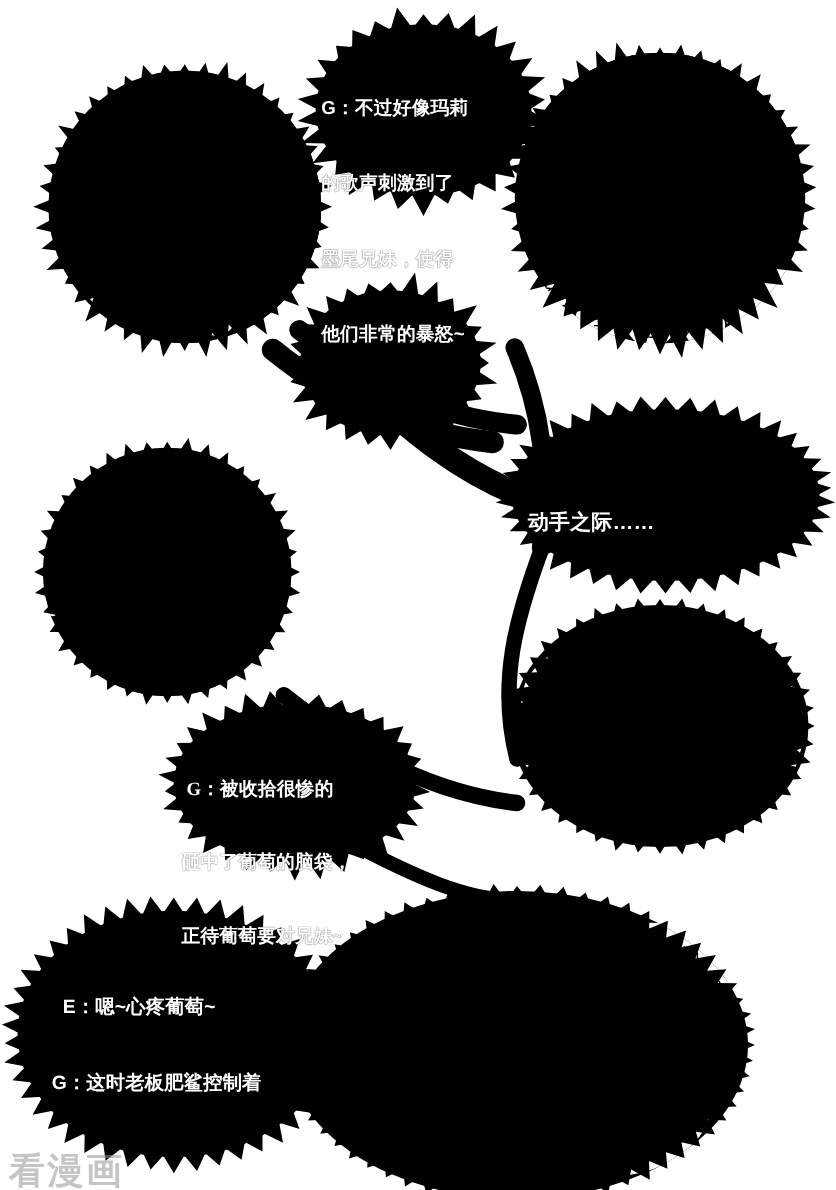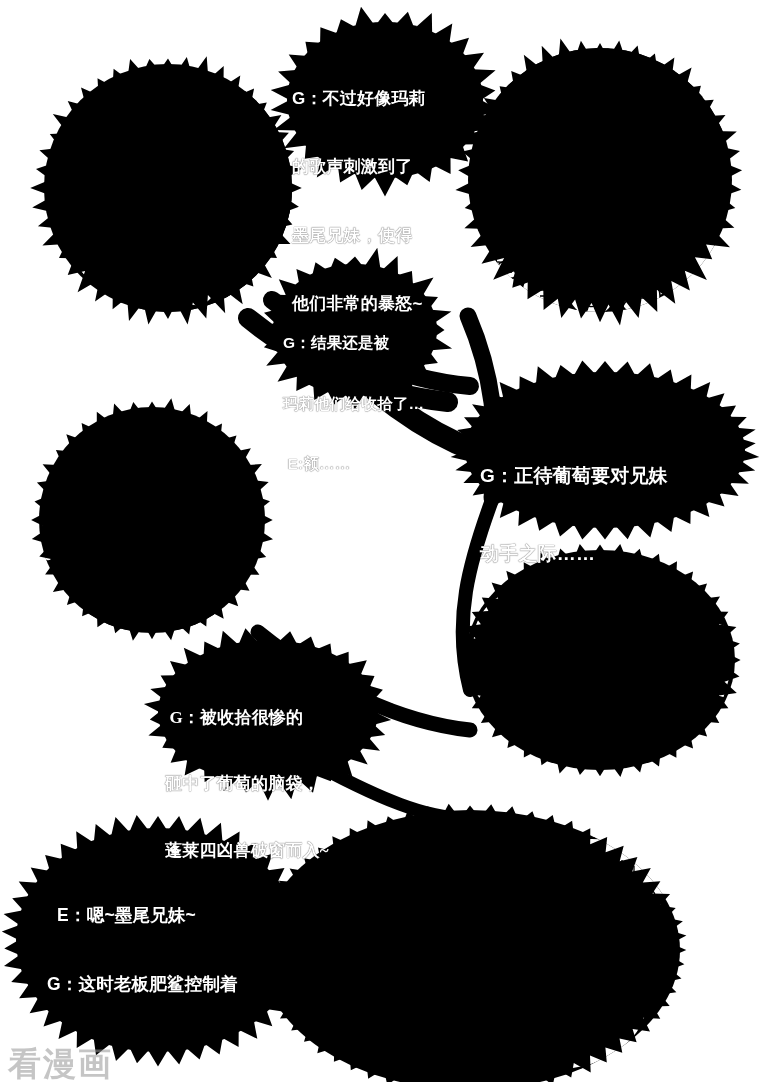--- a/index.html
+++ b/index.html
@@ -491,39 +491,33 @@
 
   <div class="txtlayer">
 
     <div class="balloon-text bt-1">
       <span class="ln">G：不过好像玛莉</span>
       <span class="ln">的歌声刺激到了</span>
       <span class="ln">墨尾兄妹，使得</span>
       <span class="ln">他们非常的暴怒~</span>
     </div>
 
-    <div class="balloon-text bt-2">
-      <span class="ln">G：结果还是被</span>
-      <span class="ln">玛莉他们给收拾了…</span>
-      <span class="ln"> E:额……</span>
-    </div>
 
     <div class="balloon-text bt-3">
-      <span class="ln">G：正待葡萄要对兄妹</span>
       <span class="ln">动手之际……</span>
     </div>
 
     <div class="balloon-text bt-4">
       <span class="ln"> G：被收拾很惨的</span>
       <span class="ln">砸中了葡萄的脑袋，</span>
-      <span class="ln">蓬莱四凶兽破窗而入~</span>
+      <span class="ln">正待葡萄要对兄妹~</span>
     </div>
 
     <div class="balloon-text bt-5">
-      <span class="ln">  E：嗯~墨尾兄妹~</span>
+      <span class="ln">  E：嗯~心疼葡萄~</span>
       <span class="ln">G：这时老板肥鲨控制着</span>
       
       
     </div>
   </div>
 
   <div id="watermark">看漫画</div>
 
 </div>
 

